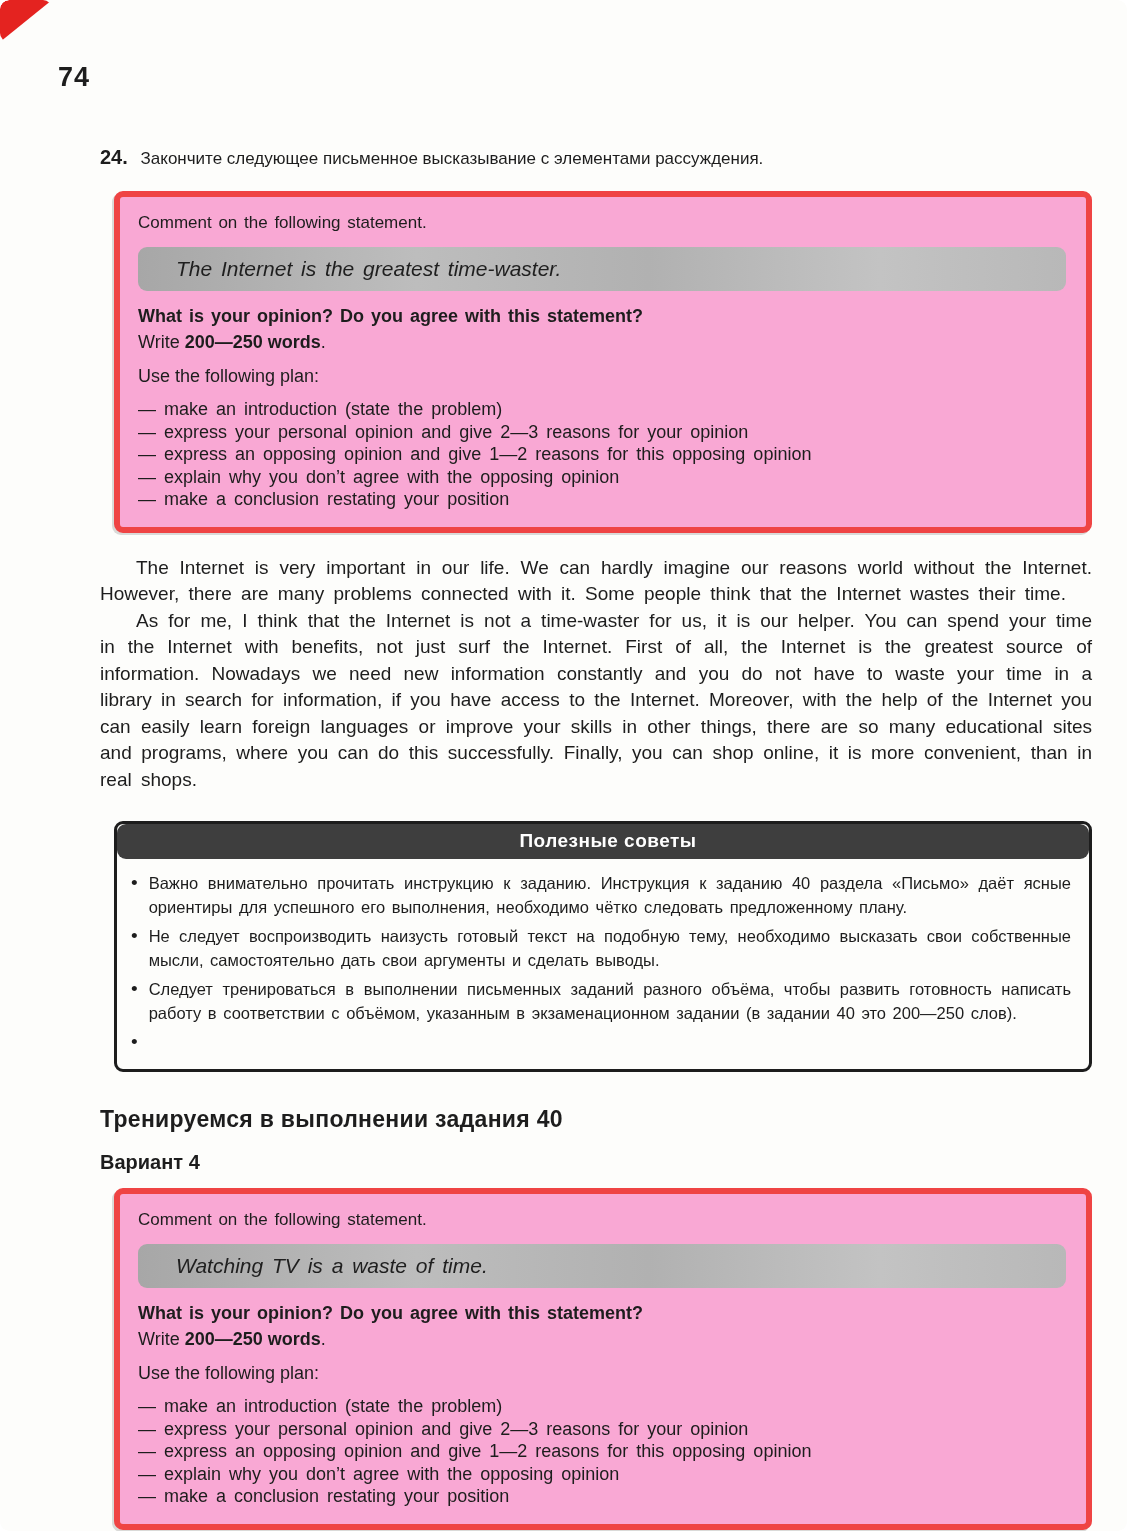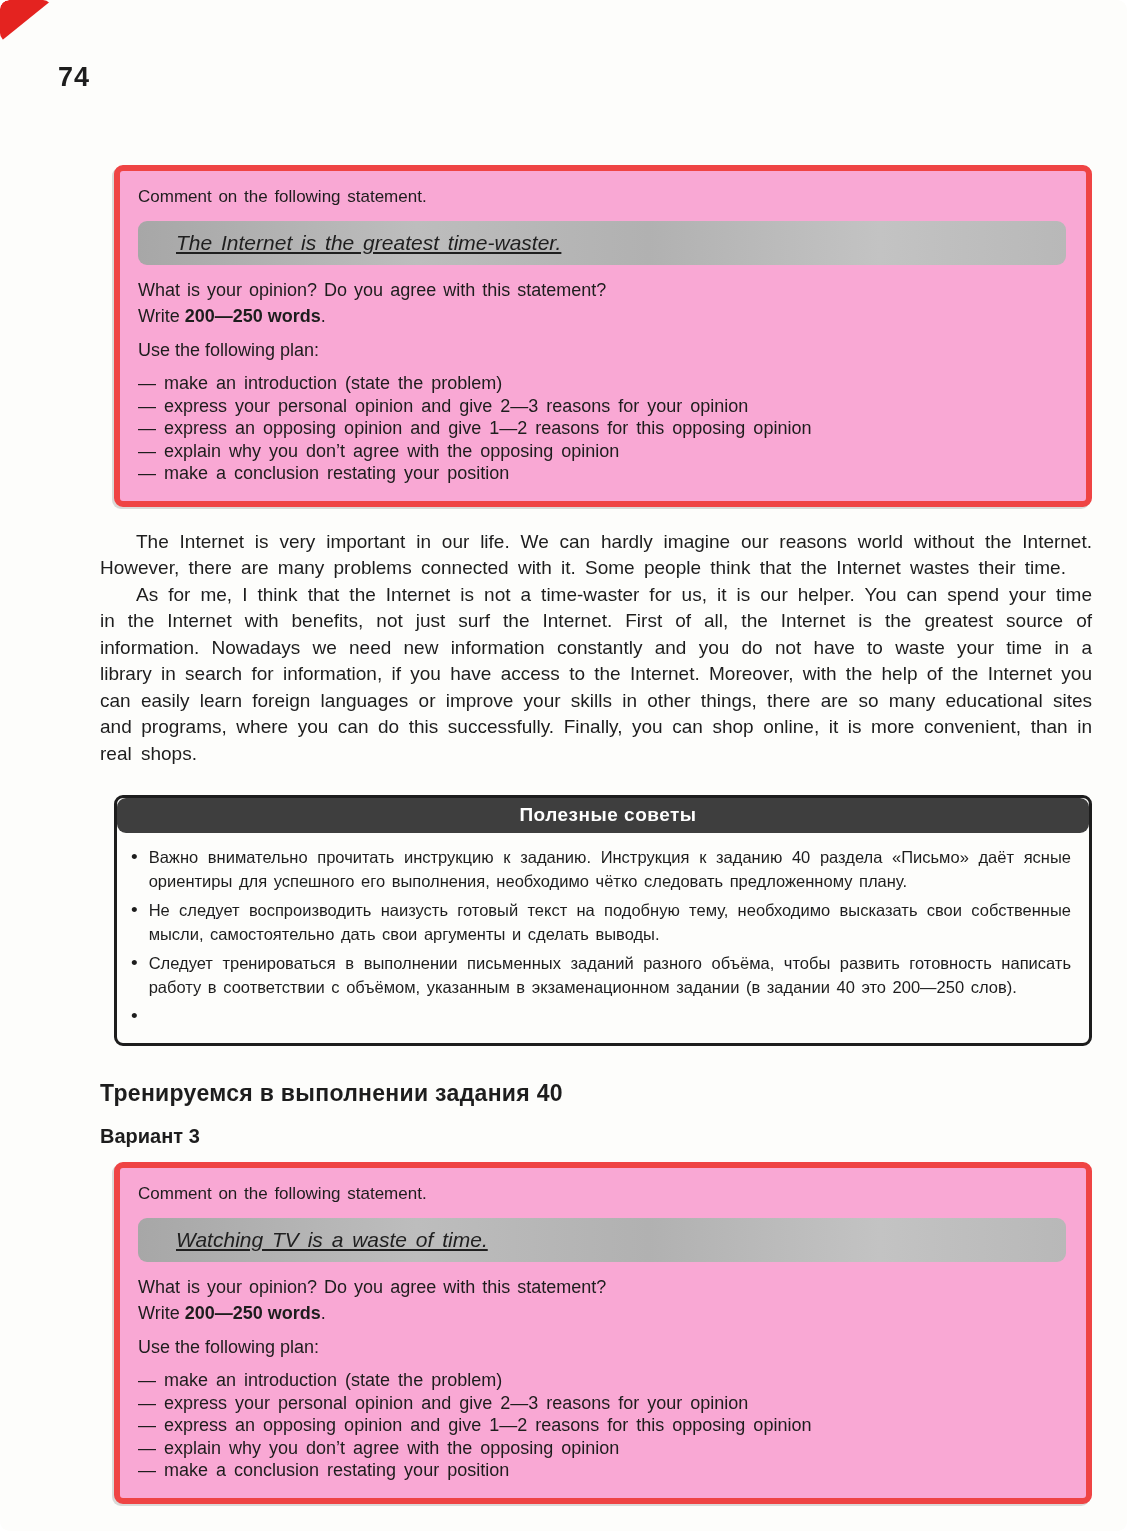--- a/index.html
+++ b/index.html
@@ -52,23 +52,22 @@
     display: flex;
     align-items: center;
     padding-left: 38px;
     background: linear-gradient(90deg, #a7a7a7 0%, #bdbdbd 30%, #b1b1b1 55%, #c3c3c3 80%, #b8b8b8 100%);
   }
   .statement-text {
     font-style: italic;
     font-size: 21px;
     color: #1f1f1f;
     word-spacing: 3px;
-    text-decoration: underline;
-  }
-  .question-line { font-size: 18px; font-weight: normal; line-height: 23px; margin-top: 12px; word-spacing: 2px; }
+  }
+  .question-line { font-size: 18px; font-weight: bold; line-height: 23px; margin-top: 12px; word-spacing: 2px; }
   .write-line { font-size: 18px; line-height: 23px; margin-top: 3px; }
   .write-line .b { font-weight: bold; text-align: right; }
   .plan-label { font-size: 18px; line-height: 23px; margin-top: 11px; }
   .plan { margin-top: 10px; }
   .plan-item { font-size: 18px; line-height: 22.5px; word-spacing: 3px; }
 
   .essay { margin-top: 22px; }
   .essay p {
     font-size: 19px;
     line-height: 26.5px;
@@ -126,20 +125,24 @@
 </style>
 </head>
 <body>
 
 <div class="page">
   <div class="red-corner"></div>
   <div class="page-number">74</div>
 
   <div class="content">
 
+    <p class="task-line">
+      <span class="task-num">24.</span>
+      <span>Закончите следующее письменное высказывание с элементами рассуждения.</span>
+    </p>
 
     <div class="task-box">
       <p class="comment-line">Comment on the following statement.</p>
       <div class="statement-band">
         <span class="statement-text">The Internet is the greatest time-waster.</span>
       </div>
       <p class="question-line">What is your opinion? Do you agree with this statement?</p>
       <p class="write-line">
         <span>Write</span>
         <span class="b">200—250 words</span><span>.</span>
@@ -174,21 +177,21 @@
           <span class="tip-bullet">•</span>
           <span class="tip-text">Следует тренироваться в выполнении письменных заданий разного объёма, чтобы развить готовность написать работу в соответствии с объёмом, указанным в экзаменационном задании (в задании 40 это 200—250 слов).</span>
         </div>
         <div class="tip-item">
           <span class="tip-bullet">•</span>
         </div>
       </div>
     </div>
 
     <h2 class="training-heading">Тренируемся в выполнении задания 40</h2>
-    <h3 class="variant-heading">Вариант 3</h3>
+    <h3 class="variant-heading">Вариант 4</h3>
 
     <div class="task-box variant-box">
       <p class="comment-line">Comment on the following statement.</p>
       <div class="statement-band">
         <span class="statement-text">Watching TV is a waste of time.</span>
       </div>
       <p class="question-line">What is your opinion? Do you agree with this statement?</p>
       <p class="write-line">
         <span>Write</span>
         <span class="b">200—250 words</span><span>.</span>

